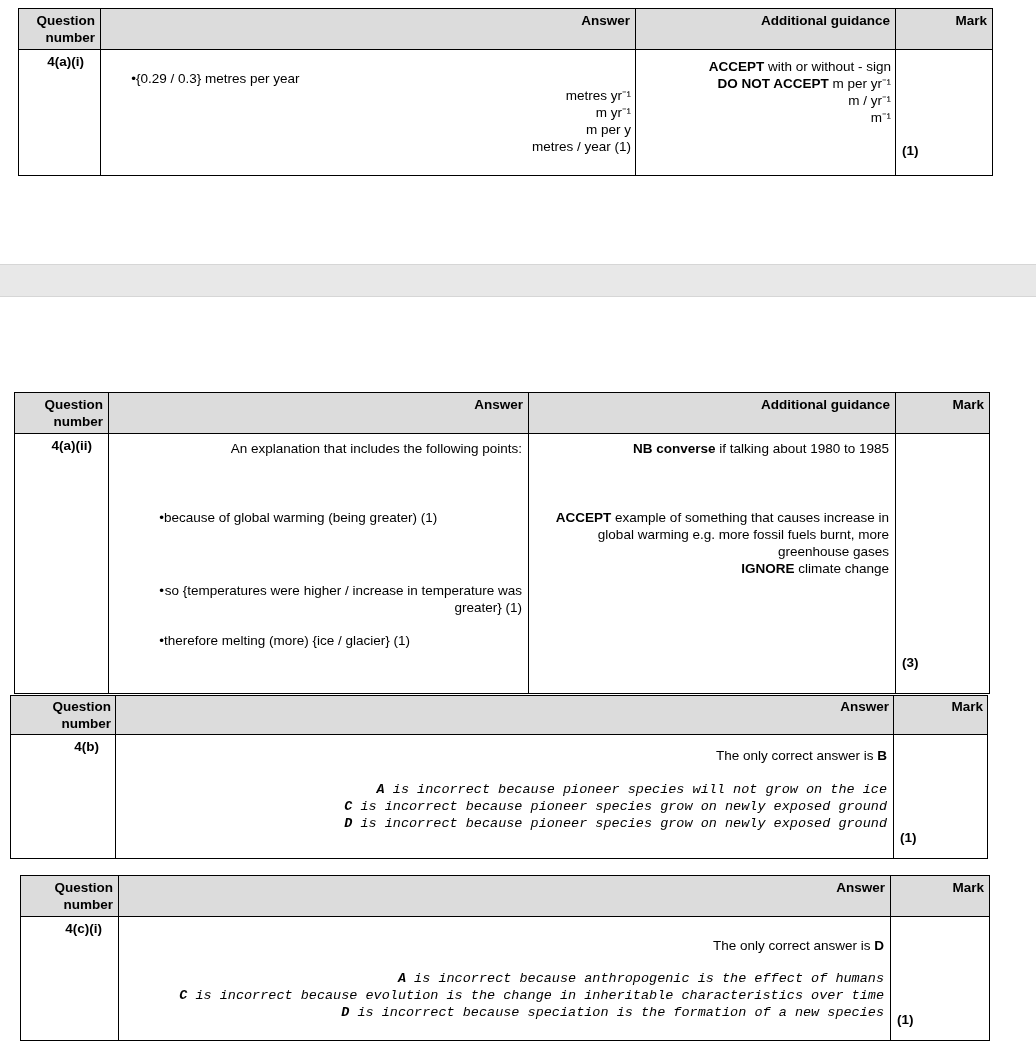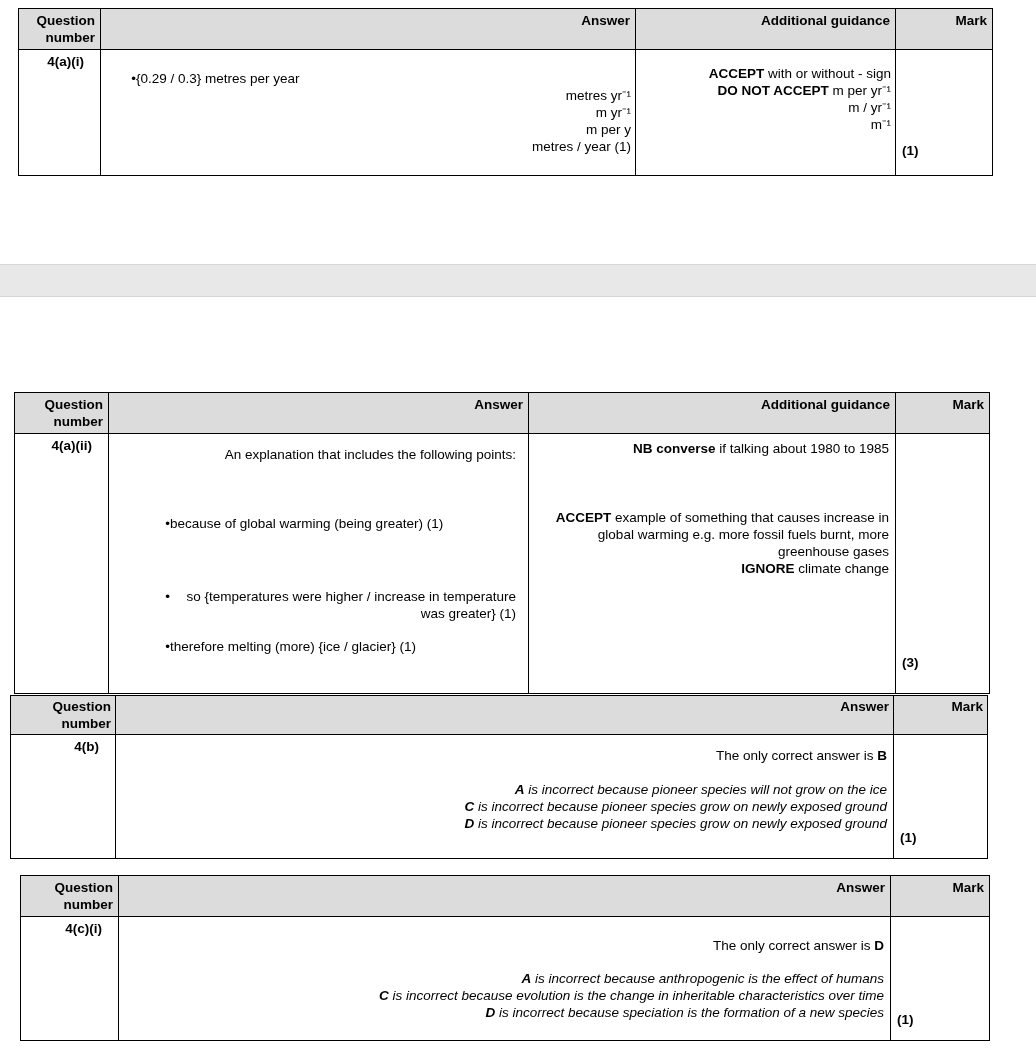--- a/index.html
+++ b/index.html
@@ -9,49 +9,49 @@
     position:relative; width:1036px; height:1054px;
     background:#ffffff; overflow:hidden;
     font-size:13.5px; line-height:17px; color:#000;
   }
   table.ms { position:absolute; border-collapse:collapse; table-layout:fixed; background:#fff; }
   table.ms th, table.ms td { border:1px solid #000; vertical-align:top; text-align:right; }
   table.ms th { background:#dcdcdc; font-weight:bold; padding:3px 5px; }
   table.ms td { padding:3px 16px; }
   .qnum { font-weight:bold; }
   .b { font-weight:bold; }
-  .option { font-style:italic; }
+  .option { font-style:italic;font-family:Liberation Mono, monospace; }
   .option .b { font-weight:bold; font-style:italic; }
   .blrow { display:flex; }
   .markcell { position:relative; }
   .mark { position:absolute; left:6px; font-weight:bold; }
 
   
   .pagebreak {
     position:absolute; left:0; top:264px; width:1036px; height:33px;
     background:#e8e8e8; border-top:1px solid #d6d6d6; border-bottom:1px solid #d6d6d6;
   }
 
   
   #t1 { left:18px; top:8px; width:975px; }
   #t1 .c1{width:82px} #t1 .c2{width:535px} #t1 .c3{width:260px}
   #t1 .hrow{height:36px} #t1 .brow{height:126px}
   #t1 .acell{padding:20px 4px 4px 18px}
   #t1 .bu{width:17px; flex:none}
   #t1 .alt{margin-left:110px}
-  #t1 .gcell{padding:15px 4px 4px 4px}
+  #t1 .gcell{padding:8px 4px 4px 4px}
   #t1 .galt{margin-left:64px}
   #t1 .galt2{margin-left:113px}
   #t1 .mark{bottom:16px}
 
   
   #t2 { left:14px; top:392px; width:976px; }
   #t2 .c1{width:94px} #t2 .c2{width:420px} #t2 .c3{width:367px}
   #t2 .hrow{height:38px} #t2 .brow{height:260px}
-  #t2 .acell{padding:12px}
+  #t2 .acell{padding:6px}
   #t2 .bullets{margin-left:29px}
   #t2 .bu{width:20px; flex:none}
   #t2 .b1{margin-top:52px}
   #t2 .b2{margin-top:56px}
   #t2 .b3{margin-top:16px}
   #t2 .gcell{padding:6px}
   #t2 .gaccept{margin-top:52px}
   #t2 .mark{bottom:22px}
 
   

